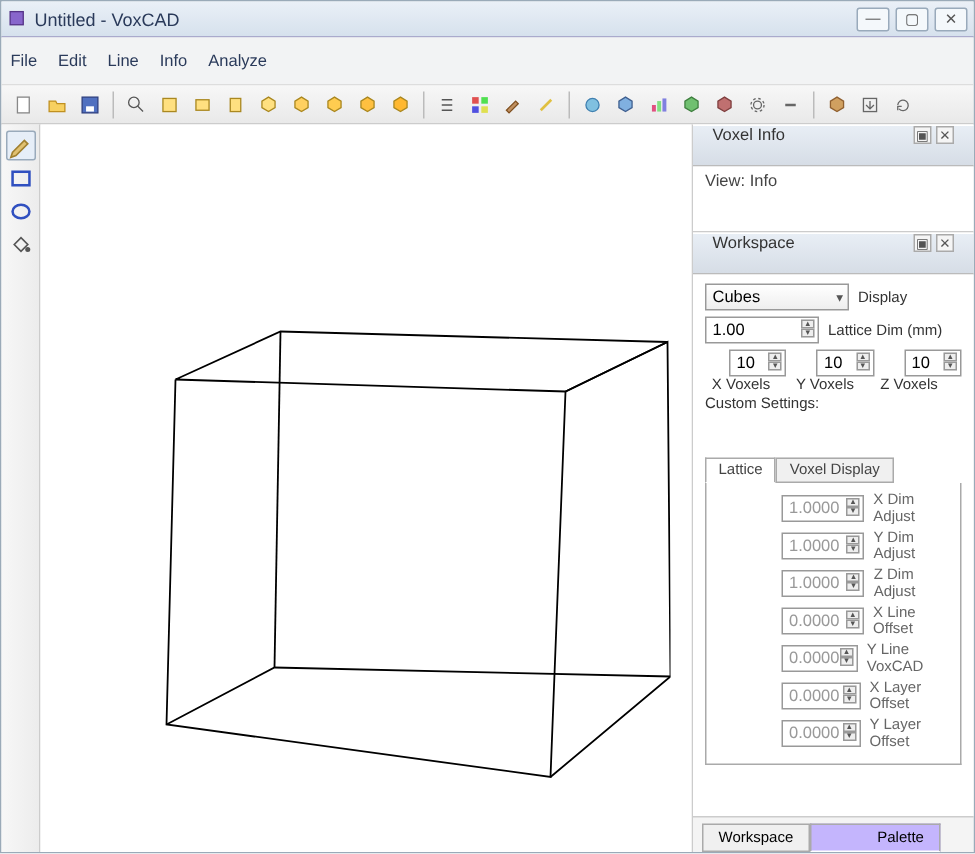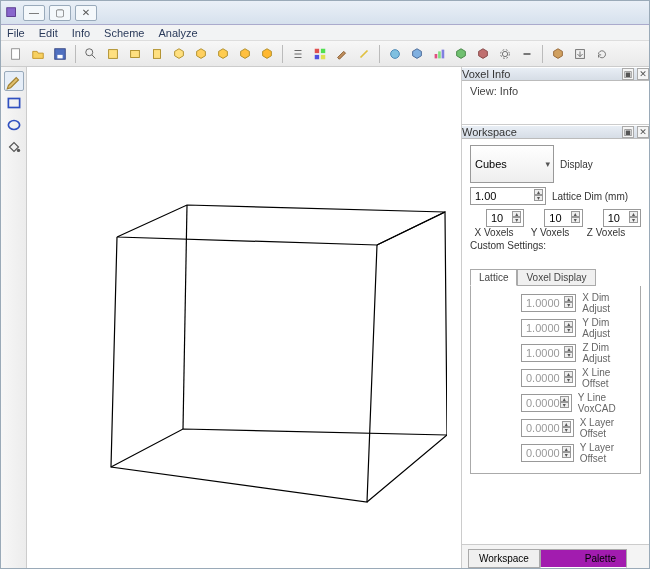--- a/index.html
+++ b/index.html
@@ -3,83 +3,84 @@
 <meta charset="utf-8">
 <style>
 * { box-sizing: border-box; margin: 0; padding: 0; font-family: Tahoma, Arial, sans-serif; font-size: 11px; }
 body { background: #fff; width: 650px; height: 569px; overflow: hidden; }
 .window { width: 650px; height: 569px; display: flex; flex-direction: column; border: 1px solid #9aaab8; }
 .titlebar { height: 24px; background: linear-gradient(#eaf0f7,#d6e1ed); display: flex; align-items: center; padding: 0 4px; border-bottom: 1px solid #aac; }
 .titlebar .ticon { width: 14px; height: 14px; margin-right: 4px; display:flex; align-items:center; justify-content:center;}
 .titlebar .ttext { flex: 1; color: #2a3a5a; font-size: 12px; }
 .winbtns { display: flex; gap: 4px; }
 .winbtn { width: 22px; height: 16px; border: 1px solid #9ab; background: #f4f8fb; border-radius: 2px; display:flex; align-items:center; justify-content:center; font-size:10px; color:#555;}
-.menubar { height: 16px; background: #f2f3f4; display: flex; align-items: center; padding: 0 6px; gap: 14px; border-bottom: 1px solid #ddd; color:#2a3a5a;}
+.menubar { height: 32px; background: #f2f3f4; display: flex; align-items: center; padding: 0 6px; gap: 14px; border-bottom: 1px solid #ddd; color:#2a3a5a;}
 .menubar span { cursor: default; }
 .toolbar { height: 26px; background: linear-gradient(#f7f7f7,#e9e9e9); display: flex; align-items: center; padding: 0 4px; border-bottom: 1px solid #ccc; }
 .tbtn { width: 20px; height: 20px; margin: 0 1px; border: 1px solid transparent; display:flex; align-items:center; justify-content:center; border-radius:2px;}
 .tbtn svg { width: 14px; height: 14px; }
 .tsep { width: 1px; height: 18px; background: #bbb; margin: 0 4px; }
 .body { flex: 1; display: flex; min-height: 0; }
 .lefttools { width: 26px; background: linear-gradient(90deg,#f7f7f7,#ececec); border-right: 1px solid #ccc; display:flex; flex-direction:column; align-items:center; padding-top:4px; gap:2px;}
 .ltbtn { width: 20px; height: 20px; border: 1px solid transparent; display:flex; align-items:center; justify-content:center; border-radius:2px;}
 .ltbtn.active { border-color:#9ab; background:#e6eef8;}
 .canvas { flex: 1; background: #fff; position: relative; overflow:hidden;}
 .right { width: 188px; display: flex; flex-direction: column; border-left: 1px solid #ccc; background:#f4f4f4;}
-.panel-hdr { height: 14px; background: linear-gradient(#e8eef5,#d6dde6); border-top:1px solid #fff; border-bottom:1px solid #bbb; display:flex; align-items:flex-start; padding:0 0; font-size:11px; color:#333;}
+.panel-hdr { height: 28px; background: linear-gradient(#e8eef5,#d6dde6); border-top:1px solid #fff; border-bottom:1px solid #bbb; display:flex; align-items:flex-start; padding:0 13px; font-size:11px; color:#333;}
 .panel-hdr .spacer{flex:1;}
 .panel-hdr .pbtn{width:12px;height:12px;margin-left:3px;display:flex;align-items:center;justify-content:center;color:#555;font-size:9px;border:1px solid #aaa;background:#f5f5f5;}
 .voxel-info-body { height: 44px; background:#fff; border-bottom:1px solid #ccc; padding:4px 8px; font-size:11px; color:#444;}
 .workspace-body { flex:1; background:#fff; padding:6px 8px; overflow:auto; min-height:0;}
 .row { display:flex; align-items:center; margin-bottom:4px; gap:6px;}
-.sel { height:18px; border:1px solid #999; background:linear-gradient(#fff,#eee); padding:18px 4px; display:flex; align-items:center; width:84px; position:relative;}
+.sel { height:18px; border:1px solid #999; background:linear-gradient(#fff,#eee); padding:8px 4px; display:flex; align-items:center; width:96px; position:relative;}
 .sel:after{content:"▾";position:absolute;right:3px;font-size:9px;color:#555;}
 .spin { height:18px; border:1px solid #999; background:#fff; display:flex; align-items:center; padding:0 4px; position:relative;}
 .spin .arrows{position:absolute;right:2px;top:1px;display:flex;flex-direction:column;gap:0;}
 .spin .arrows div{width:9px;height:6px;border:1px solid #999;background:#eee;font-size:6px;line-height:4px;text-align:center;color:#555;}
 .lbl { color:#333; font-size:10px;}
 .triple { display:flex; gap:4px;}
 .triple .spin{width:48px;margin-left:16px;}
 .triple-lbl{display:flex;gap:8px;}
 .triple-lbl div{width:48px;text-align:center;font-size:10px;color:#333;}
 .cs-title{font-size:10px;color:#333;margin:2px 0 18px;}
 .tabs{display:flex;}
-.tab{padding:2px 8px;border:1px solid #aaa;background:#f0f0f0;font-size:10px;color:#444;}
+.tab{padding:2px 8px;border:1px solid #aaa;background:#f0f0f0;font-size:10px;color:#444;margin-top:12px;}
 .tab.active{background:#fff;border-bottom-color:#fff;}
 .tabbody{border:1px solid #aaa;border-top:none;padding:6px;background:#fff;}
 .srow{display:flex;align-items:center;gap:6px;margin-bottom:3px;margin-left:44px;}
 .srow .spin{width:60px;}
 .srow .lbl{color:#666;}
 .bottom-tabs{height:24px;border-top:1px solid #ccc;display:flex;align-items:flex-end;padding:0 6px;gap:0;}
 .bottom-tabs .btab{padding:3px 10px;border:1px solid #aaa;background:#f0f0f0;font-size:10px;}
-.bottom-tabs .btab.active{background:#a21caf;border-bottom-color:#fff;padding-left:44px;}
+.bottom-tabs .btab.active{background:#c4b5fd;border-bottom-color:#fff;padding-left:44px;}
 svg.cube{position:absolute;left:40px;top:90px;}
 </style>
 </head>
 <body>
 
 <div class="window">
   <div class="titlebar">
     <div class="ticon">
         <svg viewBox="0 0 16 16">
           <rect x="2" y="2" width="10" height="10" fill="#8866cc" stroke="#553388"></rect>
         </svg>
       </div>
+    <div class="ttext">Untitled - VoxCAD</div>
     <div class="winbtns">
       <div class="winbtn">—</div>
       <div class="winbtn">▢</div>
       <div class="winbtn">✕</div>
     </div>
   </div>
 
   <div class="menubar">
     <span>File</span>
     <span>Edit</span>
+    <span>Line</span>
     <span>Info</span>
-    <span>Scheme</span>
     <span>Analyze</span>
   </div>
 
   <div class="toolbar">
     <div class="tbtn">
         <svg viewBox="0 0 16 16">
           <rect x="3" y="2" width="9" height="12" fill="#fff" stroke="#888"></rect>
         </svg>
       </div>
     <div class="tbtn">

